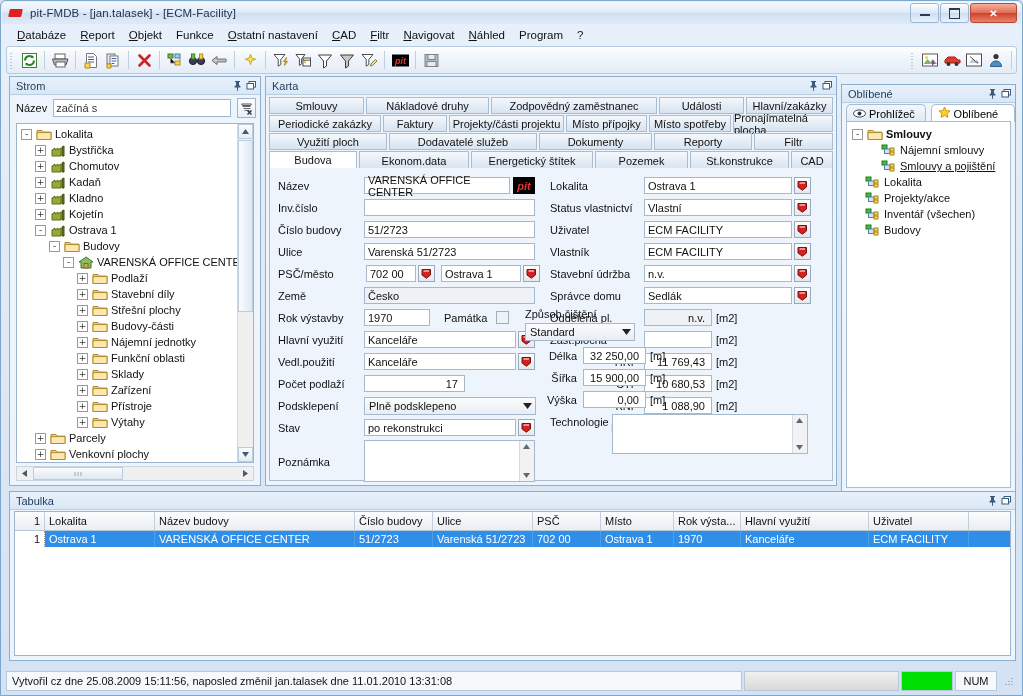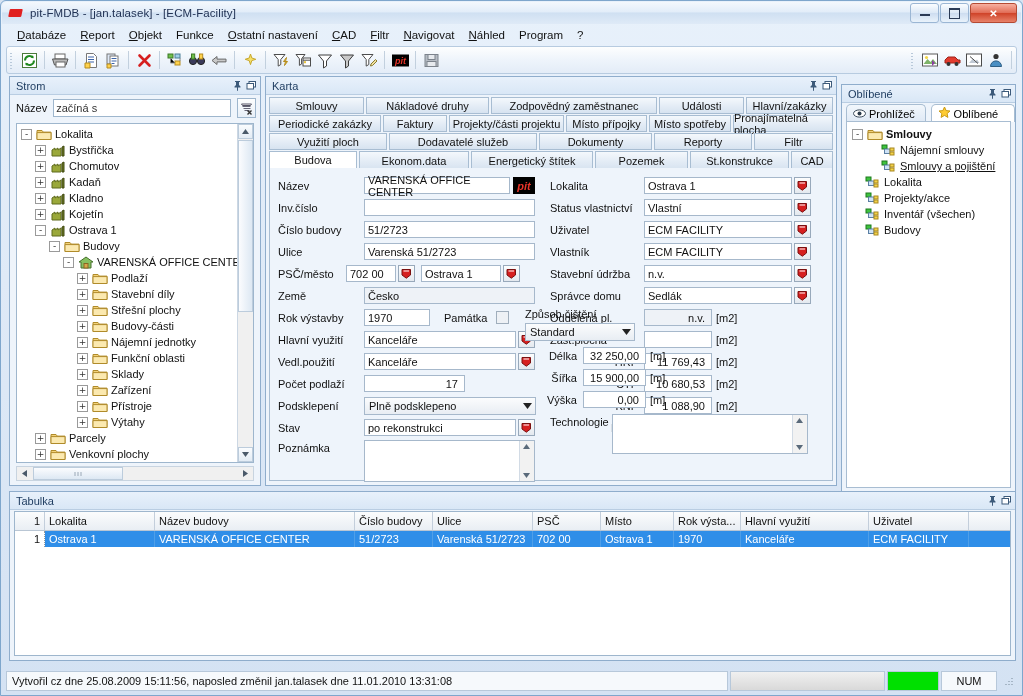--- a/index.html
+++ b/index.html
@@ -712,21 +712,21 @@
           <span class="flbl" style="width:86px">Číslo budovy</span>
           <span class="fin" style="width:171px">51/2723</span>
         </div>
 
         <div class="frow">
           <span class="flbl" style="width:86px">Ulice</span>
           <span class="fin" style="width:171px">Varenská 51/2723</span>
         </div>
 
         <div class="frow">
-          <span class="flbl" style="width:68px">PSČ/město</span>
+          <span class="flbl" style="width:88px">PSČ/město</span>
           <span class="fin" style="width:50px">702 00</span>
           <span class="pickbtn">
             <svg width="13" height="13" viewBox="0 0 13 13">
                 <path d="M2 2.5h8.5v5.5l-4.2 3.2L2 8z" fill="#d61f1f" stroke="#7a1010"></path>
                 <path d="M3.5 4h5.5" stroke="#fff"></path>
               </svg>
           </span>
           <span class="fin" style="width:80px;margin-left:6px">Ostrava 1</span>
           <span class="pickbtn">
             <svg width="13" height="13" viewBox="0 0 13 13">
@@ -791,21 +791,21 @@
           <span class="flbl" style="width:86px">Stav</span>
           <span class="fin" style="width:152px">po rekonstrukci</span>
           <span class="pickbtn">
             <svg width="13" height="13" viewBox="0 0 13 13">
                 <path d="M2 2.5h8.5v5.5l-4.2 3.2L2 8z" fill="#d61f1f" stroke="#7a1010"></path>
                 <path d="M3.5 4h5.5" stroke="#fff"></path>
               </svg>
           </span>
         </div>
 
-        <div class="frow" style="height:auto;align-items:flex-start">
+        <div class="frow" style="height:auto;align-items:center">
           <span class="flbl" style="width:86px;padding-top:2px">Poznámka</span>
           <span class="memo" style="width:171px;height:42px;">
             <span class="vsb">
               <svg style="position:absolute;left:3px;top:3px" width="7" height="5" viewBox="0 0 7 5">
                   <path d="M3.5 0l3.5 5H0z" fill="#5a6a7a"></path>
                 </svg>
               <svg style="position:absolute;left:3px;bottom:3px" width="7" height="5" viewBox="0 0 7 5">
                   <path d="M3.5 5L0 0h7z" fill="#5a6a7a"></path>
                 </svg>
             </span>
@@ -1119,21 +1119,21 @@
             <div class="gc" style="width: 100px; flex: 0 0 100px;">ECM FACILITY</div>
           </div>
         </div>
     </div>
   </div>
 
   <div class="statusbar">
     <div class="st-main">Vytvořil cz dne 25.08.2009 15:11:56, naposled změnil jan.talasek dne 11.01.2010 13:31:08</div>
     <div class="st-cell prog"></div>
     <div class="st-cell greenbox"></div>
-    <div class="st-cell" style="width:56px">NUM</div>
+    <div class="st-cell" style="width:42px">NUM</div>
     <div class="st-cell" style="width:18px;border:none;background:transparent">
       <svg width="12" height="12" viewBox="0 0 12 12">
           <path d="M10 3v1M7 6v1M10 6v1M4 9v1M7 9v1M10 9v1" stroke="#9aabbb" stroke-width="1.6"></path>
         </svg>
     </div>
   </div>
 
 </div>
 
 </body></html>

